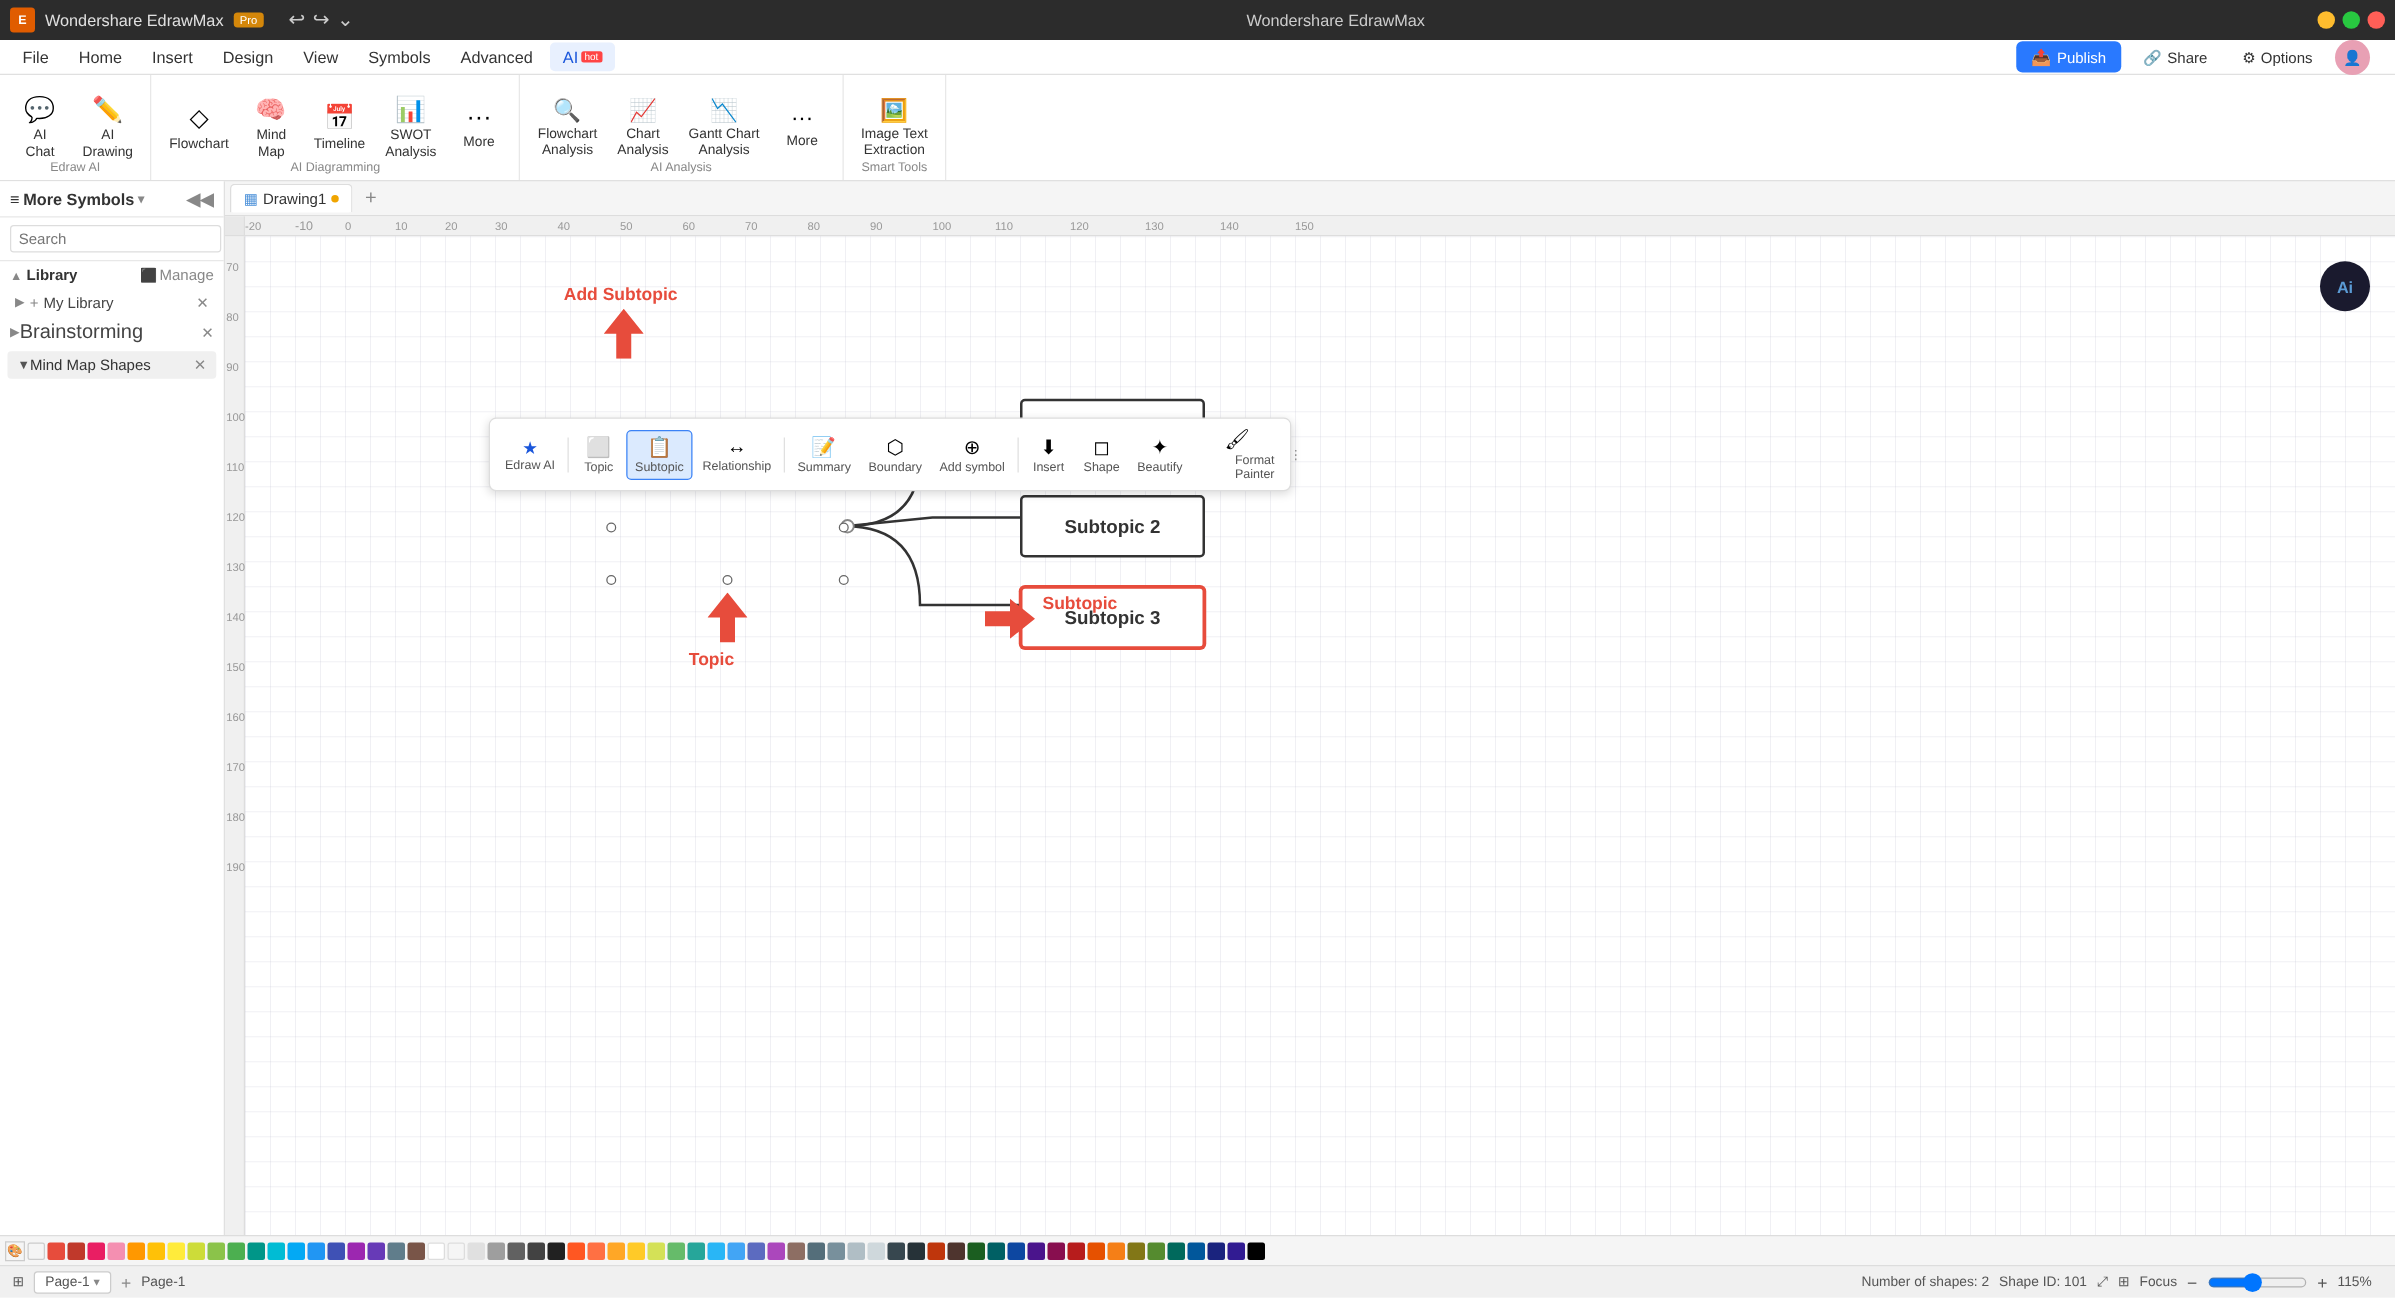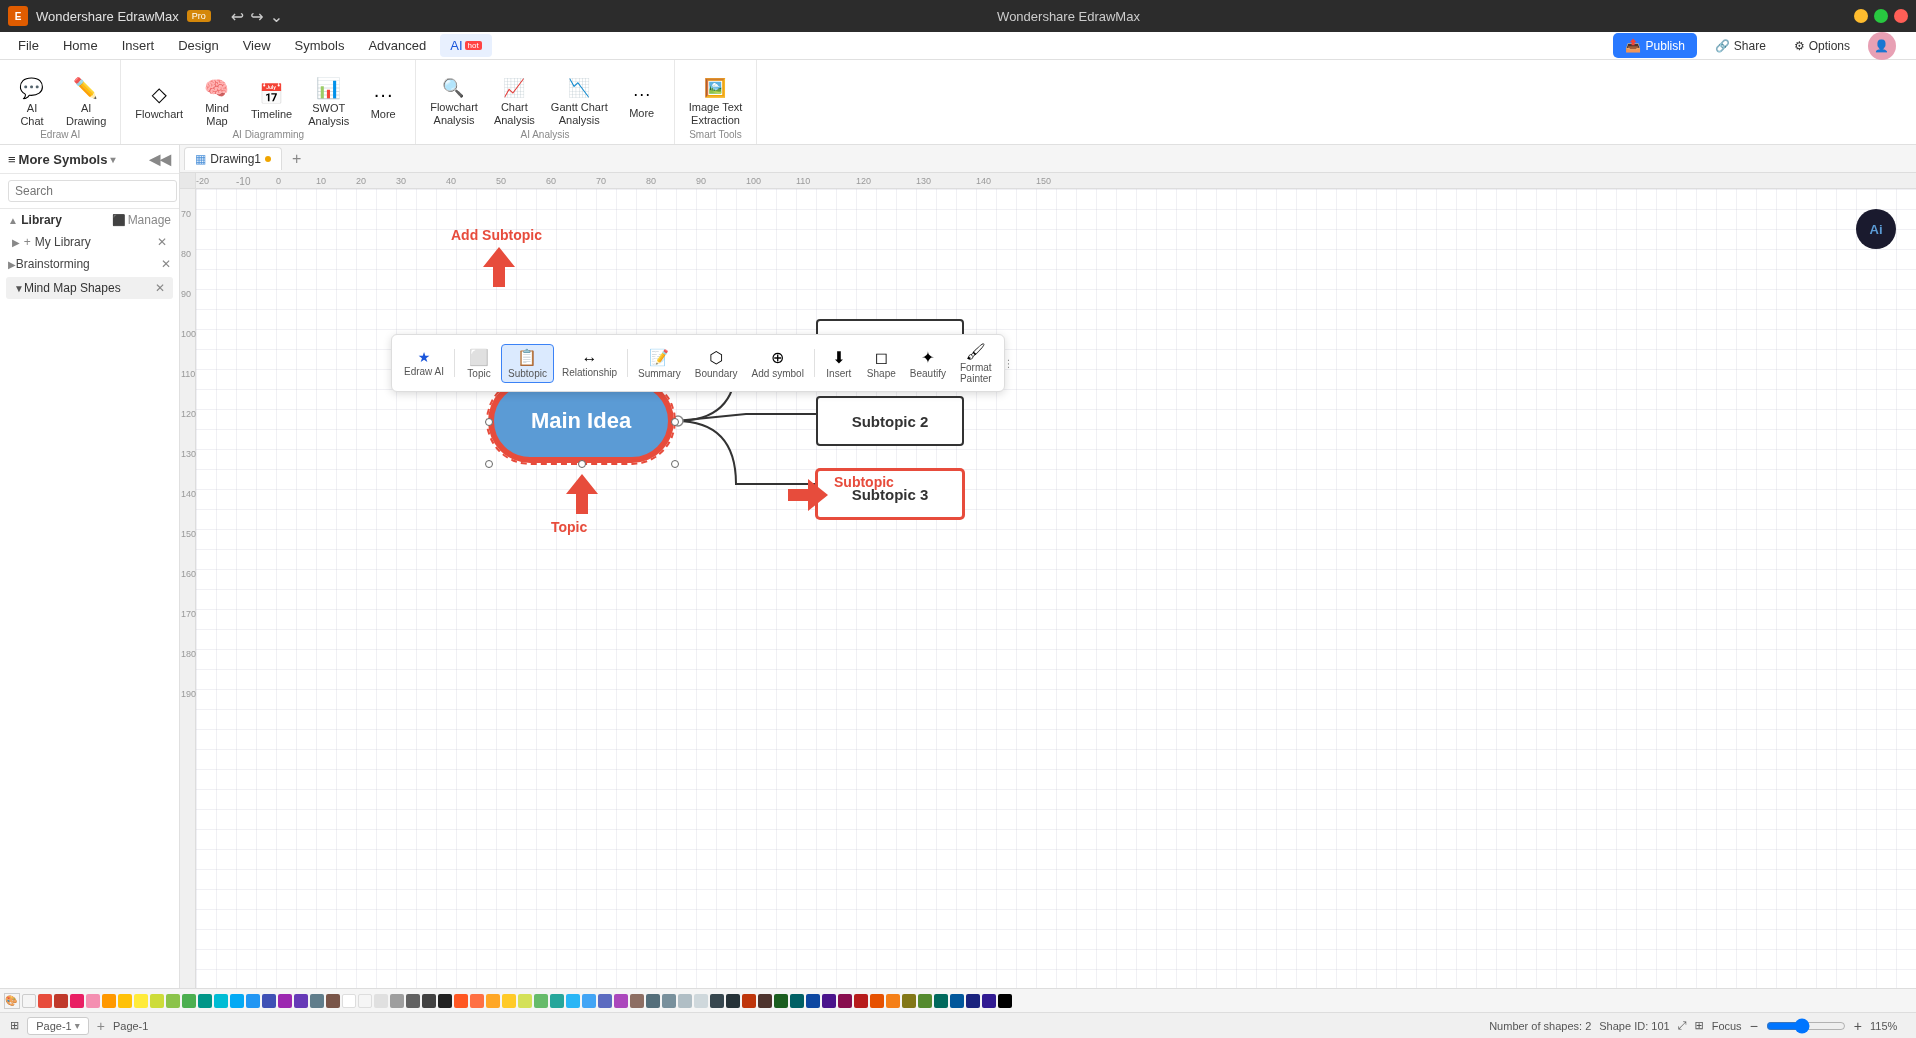--- a/index.html
+++ b/index.html
@@ -168,21 +168,21 @@
       align-items: center;
       gap: 4px;
     }
     .section-toggle { color: #888; font-size: 10px; }
     #brainstorming-row {
       padding: 4px 8px;
       display: flex;
       align-items: center;
       justify-content: space-between;
     }
-    .brainstorm-label { font-size: 12px; color: #444; cursor: pointer; }
+    .brainstorm-label { font-size: 16px; color: #444; cursor: pointer; }
     .mind-map-row {
       padding: 4px 8px;
       display: flex;
       align-items: center;
       justify-content: space-between;
       background: #f0f0f0;
       border-radius: 3px;
       margin: 2px 6px;
     }
     .mind-map-label { font-size: 12px; color: #333; font-weight: 500; cursor: pointer; }
@@ -637,42 +637,33 @@
           <div class="float-tool">
             <span class="ft-icon">◻</span>
             <span class="ft-label">Shape</span>
           </div>
           <div class="float-tool">
             <span class="ft-icon">✦</span>
             <span class="ft-label">Beautify</span>
           </div>
           <div class="float-tool">
             <span class="ft-icon">🖌</span>
-            <span class="ft-label" style="white-space:nowrap;">Format<br>Painter</span>
+            <span class="ft-label" style="white-space:nowrap;margin-left:28px;">Format<br>Painter</span>
           </div>
           <span style="position:absolute;right:-10px;top:50%;transform:translateY(-50%);font-size:10px;color:#888;">⋮</span>
         </div>
 
         <div style="position:absolute;left:255px;top:38px;color:#e74c3c;font-size:14px;font-weight:600;">Add Subtopic</div>
 
         <div style="position:absolute;left:287px;top:58px;">
           <svg width="32" height="40" viewBox="0 0 32 40">
             <polygon points="16,0 32,20 22,20 22,40 10,40 10,20 0,20" fill="#e74c3c"></polygon>
           </svg>
         </div>
 
-        <div style="position:absolute;left:295px;top:193px;width:180px;height:78px;
-                    background:#5b9bd5;border-radius:40px;
-                    border:3px solid #e74c3c;
-                    outline:2px dashed #e74c3c;outline-offset:3px;
-                    display:flex;align-items:center;justify-content:center;
-                    font-size:22px;font-weight:bold;color:#fff;cursor:pointer;
-                    box-shadow:0 0 0 3px #e74c3c;">
-          <span>Main Idea</span>
-        </div>
 
         <div class="sel-dot" style="position:absolute;left:289px;top:187px;"></div>
         <div class="sel-dot" style="position:absolute;left:382px;top:187px;"></div>
         <div class="sel-dot" style="position:absolute;left:475px;top:187px;"></div>
         <div class="sel-dot" style="position:absolute;left:289px;top:229px;"></div>
         <div class="sel-dot" style="position:absolute;left:475px;top:229px;"></div>
         <div class="sel-dot" style="position:absolute;left:289px;top:271px;"></div>
         <div class="sel-dot" style="position:absolute;left:382px;top:271px;"></div>
         <div class="sel-dot" style="position:absolute;left:475px;top:271px;"></div>
 

